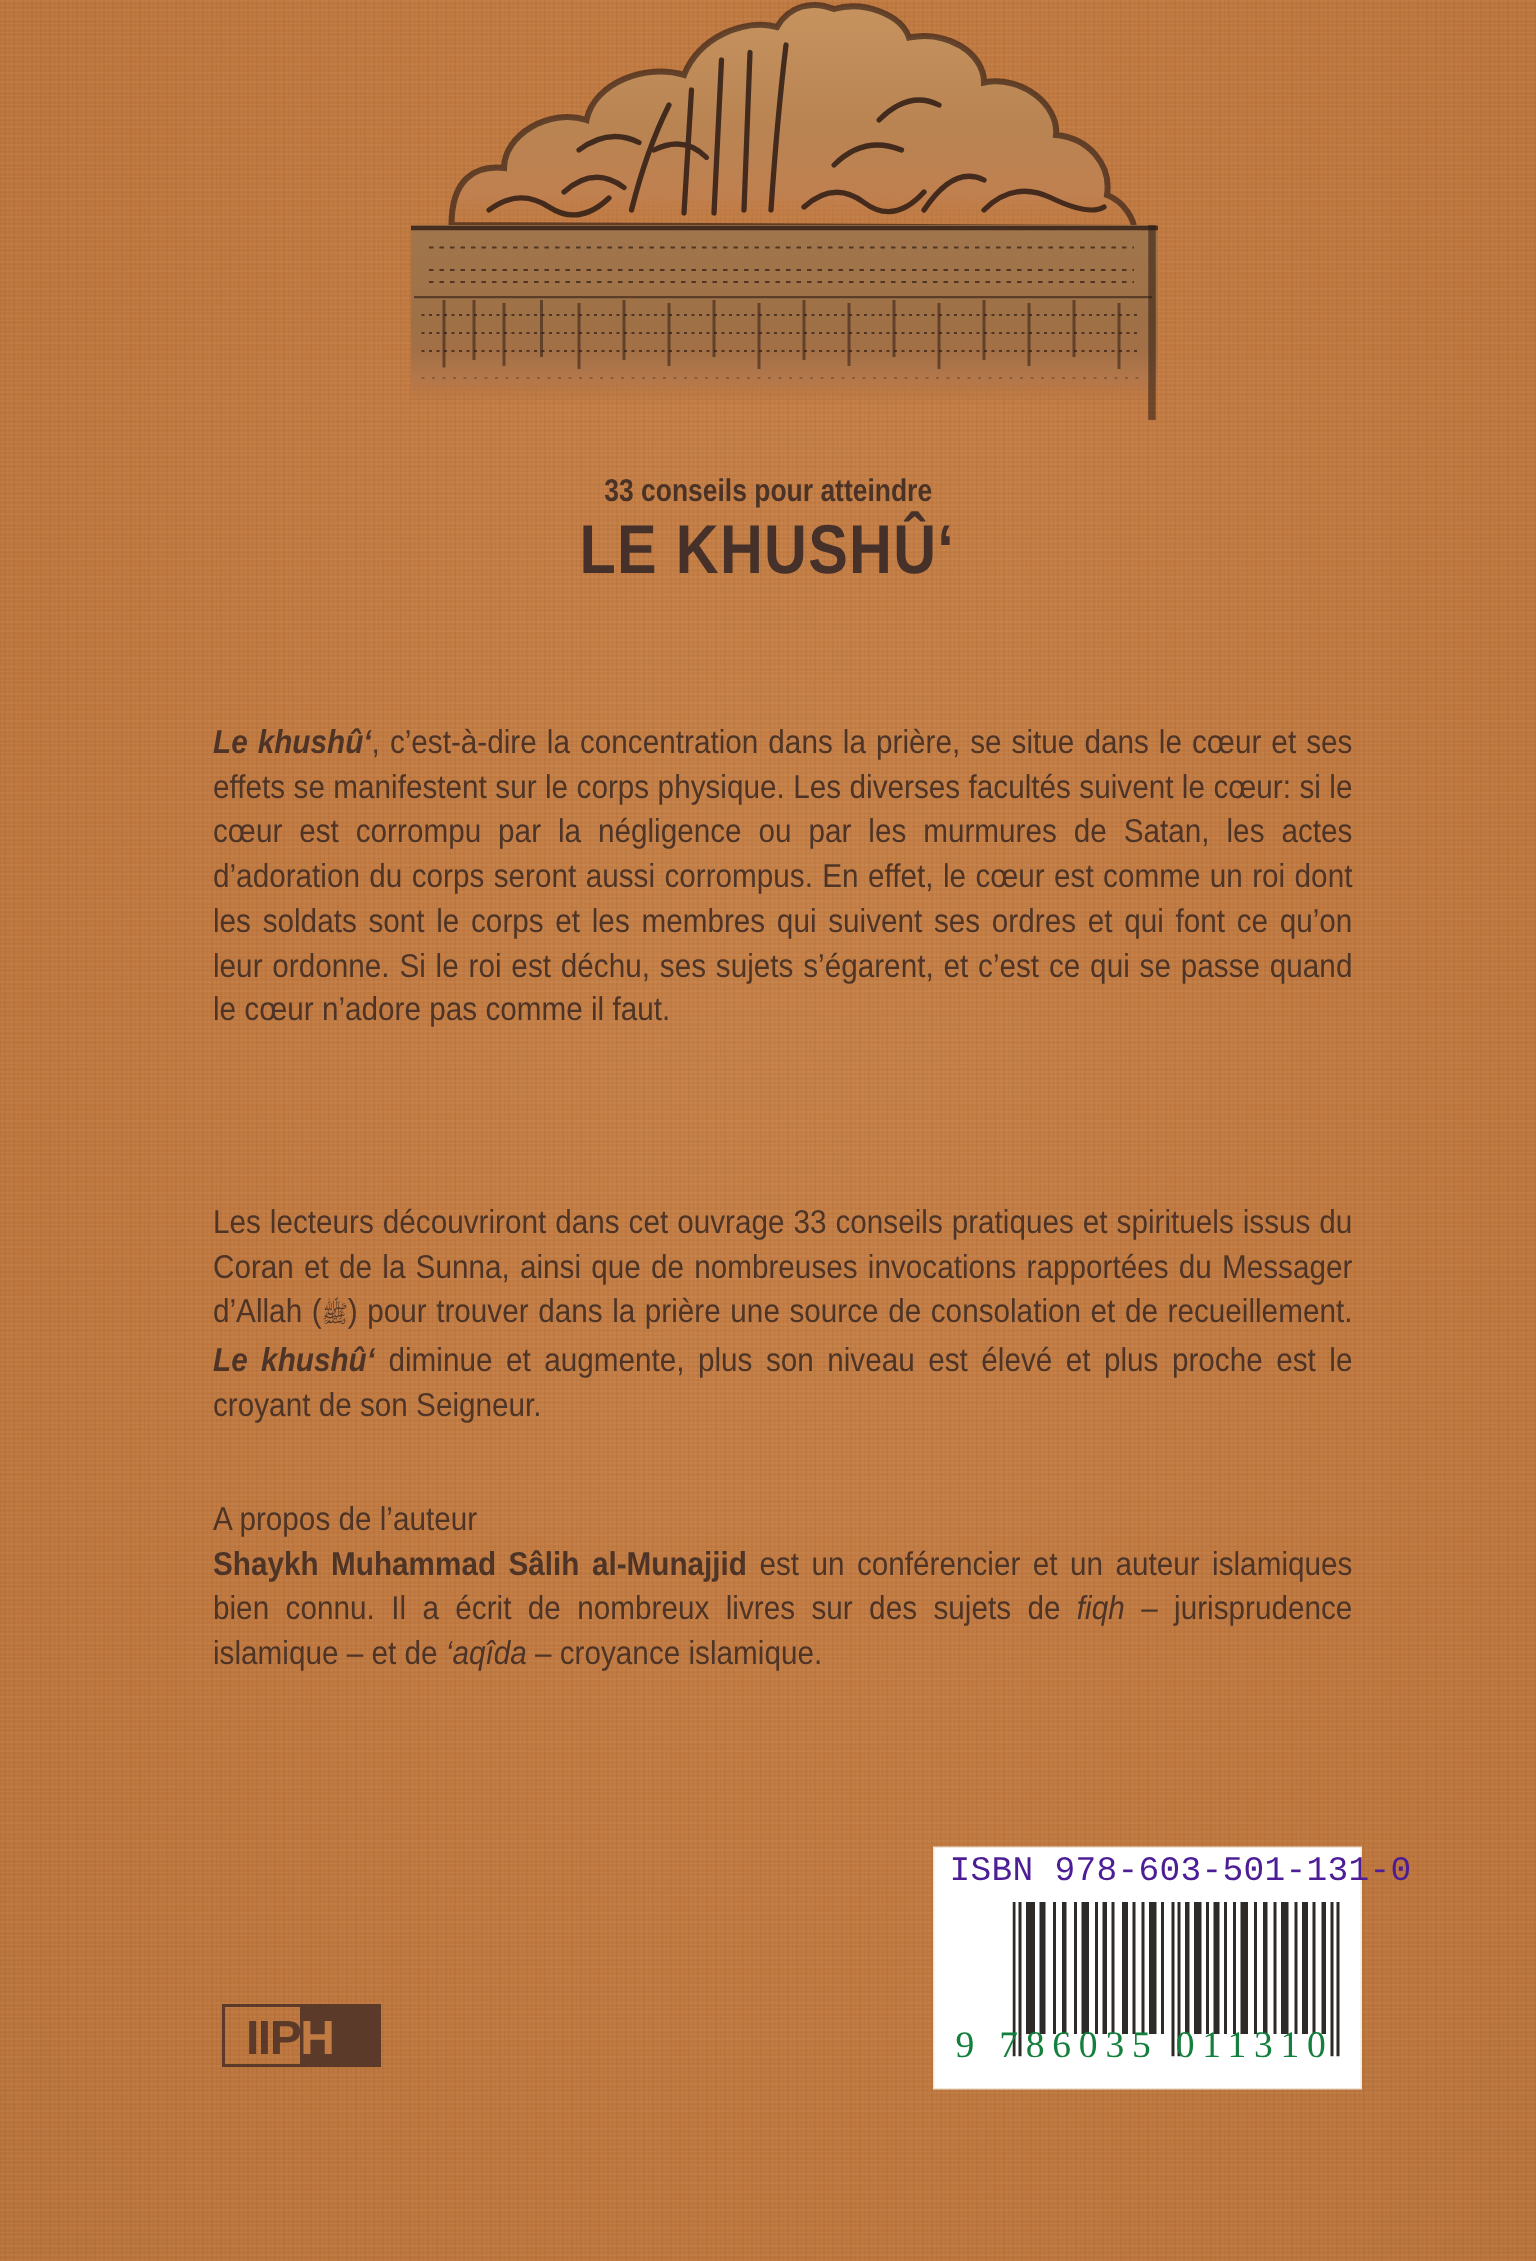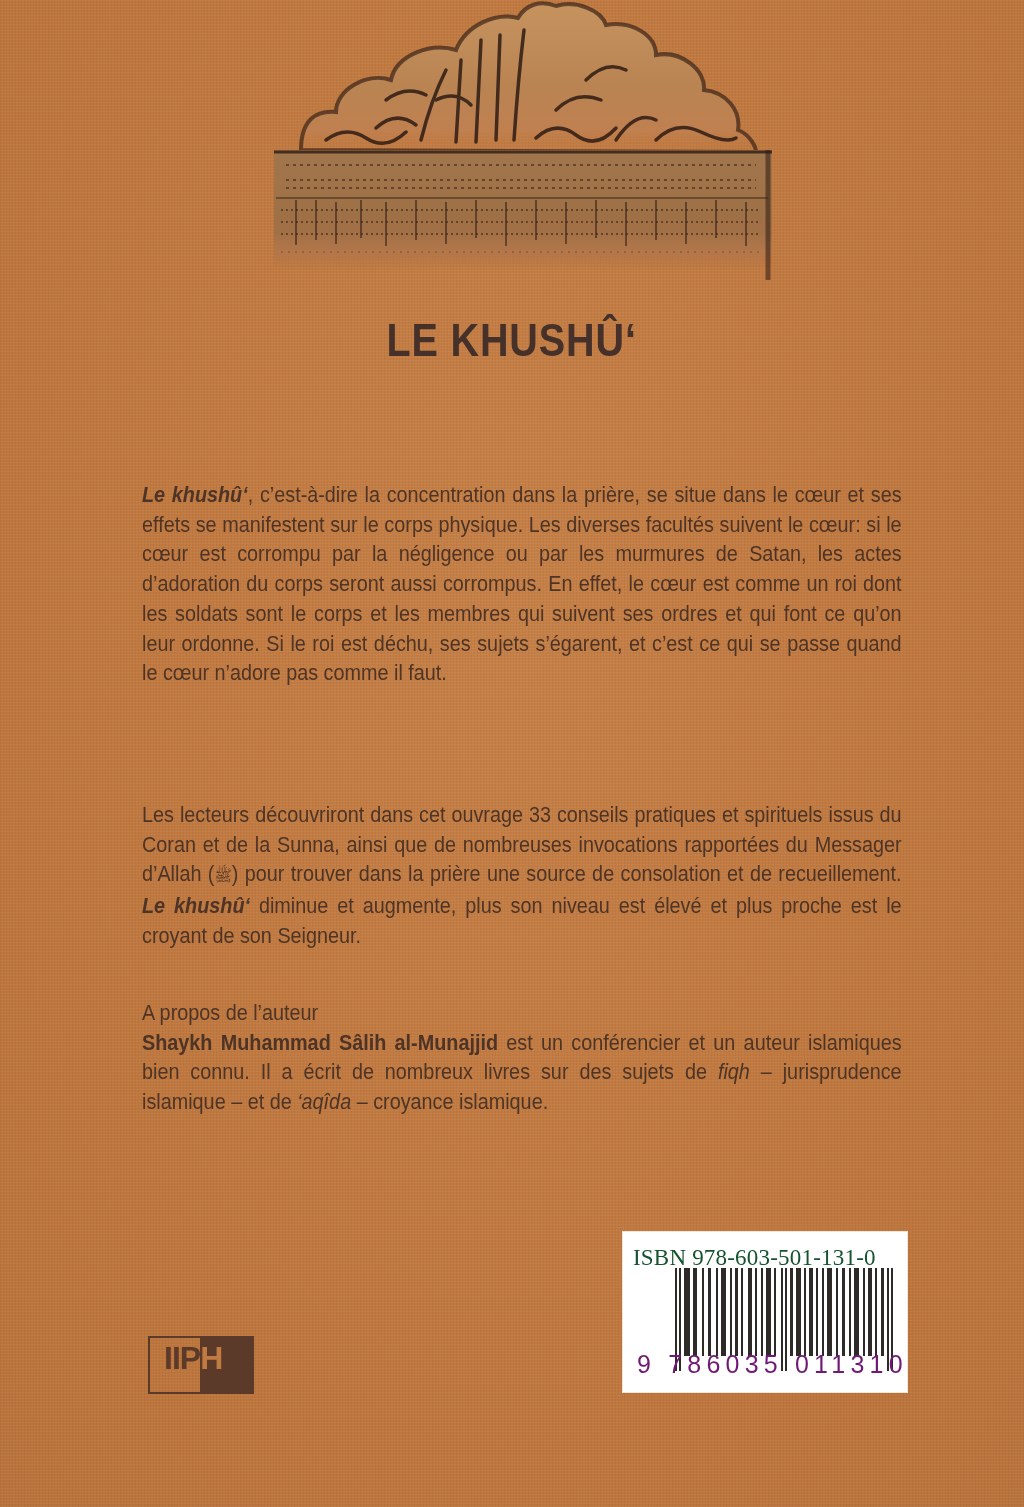--- a/index.html
+++ b/index.html
@@ -52,34 +52,34 @@
   .em-bold { font-weight: bold; font-style: italic; }
   .bold { font-weight: bold; }
   .ital { font-style: italic; }
 
   
   .isbn-box {
     position: absolute; left: 623px; top: 1232px; width: 284px; height: 160px;
     background: #ffffff; box-shadow: 0 0 0 1px #f0e6d8;
   }
   .isbn-label {
-    position: absolute; left: 10px; top: 13px; width: 268px;
-    font-family: Liberation Serif, serif; font-size: 23px; color: #14532d;
+    position: absolute; left: 10px; top: 2px; width: 268px;
+    font-family: Liberation Mono, monospace; font-size: 23px; color: #4c1d95;
     letter-spacing: 0.2px; white-space: nowrap;
   }
   .barcode { position: absolute; left: 52px; top: 36px; width: 220px; height: 103px; }
   .barcode svg { width: 100%; height: 100%; display: block; }
   .barcode-number {
     position: absolute; left: 14px; top: 118px; width: 260px;
-    font-size: 25px; color: #701a75; letter-spacing: 5.2px; white-space: nowrap;
+    font-size: 25px; color: #15803d; letter-spacing: 5.2px; white-space: nowrap; font-family: Liberation Serif, serif;
   }
 
   
   .publisher-logo {
-    position: absolute; left: 148px; top: 1336px; width: 106px; height: 58px;
+    position: absolute; left: 148px; top: 1336px; width: 106px; height: 42px;
     border: 2px solid #5b3a2a; box-sizing: border-box; display: flex;
   }
   .logo-left { width: 50px; height: 100%; position: relative; }
   .logo-right { flex: 1; background: #5b3a2a; position: relative; }
   .logo-text {
     position: absolute; left: 14px; top: 4px; font-size: 32px; font-weight: bold;
     color: #5b3a2a; letter-spacing: -1px; font-family: "Liberation Sans", sans-serif;
     line-height: 32px; white-space: nowrap;
   }
   .logo-text .light { color: #c07a42; }
@@ -134,20 +134,21 @@
         <path d="M25 210 h 480 M25 222 h 480 M25 234 h 480" stroke-dasharray="2 3"></path>
         <path d="M25 252 h 480" stroke-dasharray="2 5" opacity="0.4"></path>
       </g>
       <g stroke="#2e1c14" stroke-width="2" opacity="0.55">
         <path d="M40 200 v 45 M60 200 v 40 M80 202 v 42 M105 200 v 38 M130 202 v 44 M160 200 v 40 M190 202 v 42 M220 200 v 38 M250 202 v 44 M280 200 v 40 M310 202 v 42 M340 200 v 38 M370 202 v 44 M400 200 v 40 M430 202 v 42 M460 200 v 38 M490 202 v 44"></path>
       </g>
     </svg>
   </div>
 
   <div class="title-block">
+    <span class="line"><span class="subtitle-2">33 conseils pour atteindre</span></span>
     <span class="line"><span class="main-title">LE KHUSHÛ‘</span></span>
   </div>
 
   <div class="body-text para-1">
     <div class="inner">
       <span class="em-bold">Le khushû‘</span><span>, c’est-à-dire la concentration dans la prière, se situe dans le cœur et ses effets se manifestent sur le corps physique. Les diverses facultés suivent le cœur: si le cœur est corrompu par la négligence ou par les murmures de Satan, les actes d’adoration du corps seront aussi corrompus. En effet, le cœur est comme un roi dont les soldats sont le corps et les membres qui suivent ses ordres et qui font ce qu’on leur ordonne. Si le roi est déchu, ses sujets s’égarent, et c’est ce qui se passe quand le cœur n’adore pas comme il faut.</span>
     </div>
   </div>
 
   <div class="body-text para-2">

